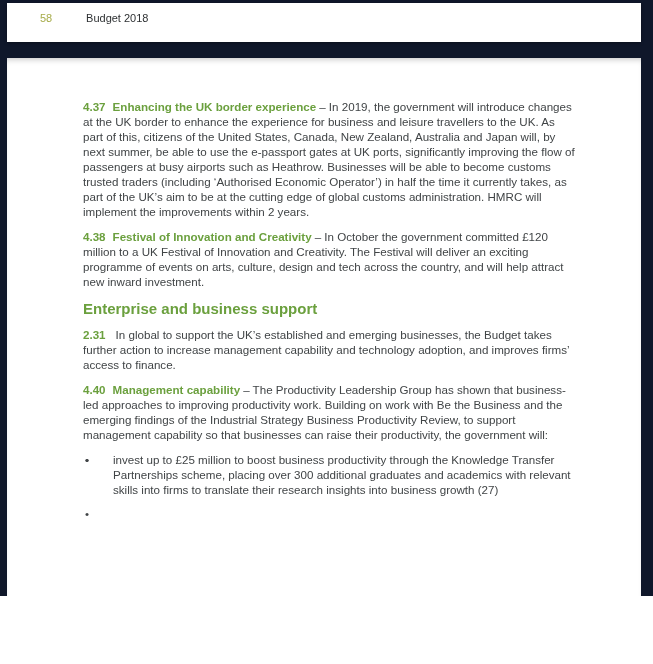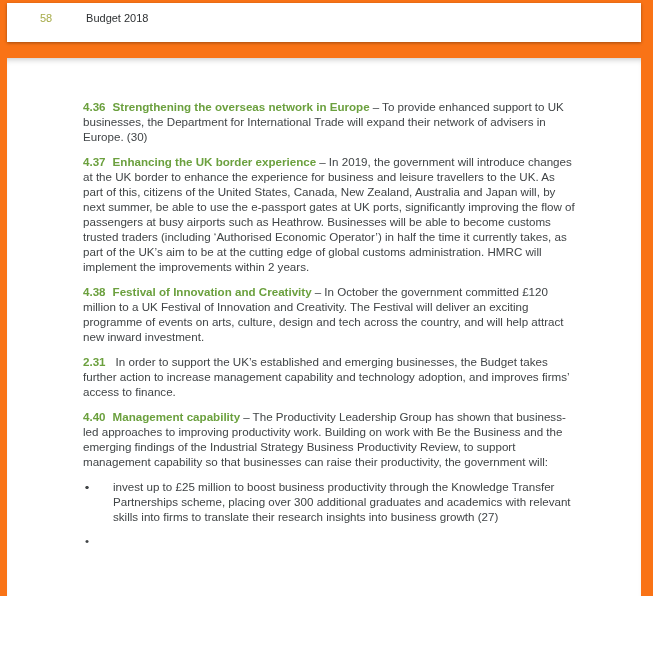--- a/index.html
+++ b/index.html
@@ -1,19 +1,19 @@
 <!DOCTYPE html>
 <html><head>
 <meta charset="utf-8">
 <style>
   html,body{margin:0;padding:0;}
   .stage{
     position:relative;
     width:653px;height:596px;
-    background:#f97316;
+    background:#0f172a;
     overflow:hidden;
     font-family:"Liberation Sans", sans-serif;
   }
   .page{
     position:absolute;
     left:7px;width:634px;
     background:#ffffff;
   }
   .page-top{
     top:3px;height:39px;
@@ -65,28 +65,28 @@
   <div class="page page-top">
     <div class="running-header">
       <span class="pagenum">58</span>
       <span class="doctitle">Budget 2018</span>
     </div>
   </div>
 
   <div class="page page-main">
     <div class="content">
 
-      <p class="block"><span class="pnum">4.36</span><span class="ptitle">Strengthening the overseas network in Europe</span><span class="pbody">– To provide enhanced support to UK businesses, the Department for International Trade will expand their network of advisers in Europe. (30)</span></p>
 
       <p class="block"><span class="pnum">4.37</span><span class="ptitle">Enhancing the UK border experience</span><span class="pbody">– In 2019, the government will introduce changes at the UK border to enhance the experience for business and leisure travellers to the UK. As part of this, citizens of the United States, Canada, New Zealand, Australia and Japan will, by next summer, be able to use the e-passport gates at UK ports, significantly improving the flow of passengers at busy airports such as Heathrow. Businesses will be able to become customs trusted traders (including ‘Authorised Economic Operator’) in half the time it currently takes, as part of the UK’s aim to be at the cutting edge of global customs administration. HMRC will implement the improvements within 2 years.</span></p>
 
       <p class="block"><span class="pnum">4.38</span><span class="ptitle">Festival of Innovation and Creativity</span><span class="pbody">– In October the government committed £120 million to a UK Festival of Innovation and Creativity. The Festival will deliver an exciting programme of events on arts, culture, design and tech across the country, and will help attract new inward investment.</span></p>
 
+      <h2 class="section">Enterprise and business support</h2>
 
-      <p class="block"><span class="pnum">2.31</span><span class="pbody">In order to support the UK’s established and emerging businesses, the Budget takes further action to increase management capability and technology adoption, and improves firms’ access to finance.</span></p>
+      <p class="block"><span class="pnum">2.31</span><span class="pbody">In global to support the UK’s established and emerging businesses, the Budget takes further action to increase management capability and technology adoption, and improves firms’ access to finance.</span></p>
 
       <p class="block"><span class="pnum">4.40</span><span class="ptitle">Management capability</span><span class="pbody">– The Productivity Leadership Group has shown that business-led approaches to improving productivity work. Building on work with Be the Business and the emerging findings of the Industrial Strategy Business Productivity Review, to support management capability so that businesses can raise their productivity, the government will:</span></p>
 
       <ul class="bullets">
         <li><span class="dot">•</span></li>
         <li><span class="dot">•</span><span>invest up to £25 million to boost business productivity through the Knowledge Transfer Partnerships scheme, placing over 300 additional graduates and academics with relevant skills into firms to translate their research insights into business growth (27)</span></li>
         <li><span class="dot">•</span></li>
       </ul>
 
     </div>

